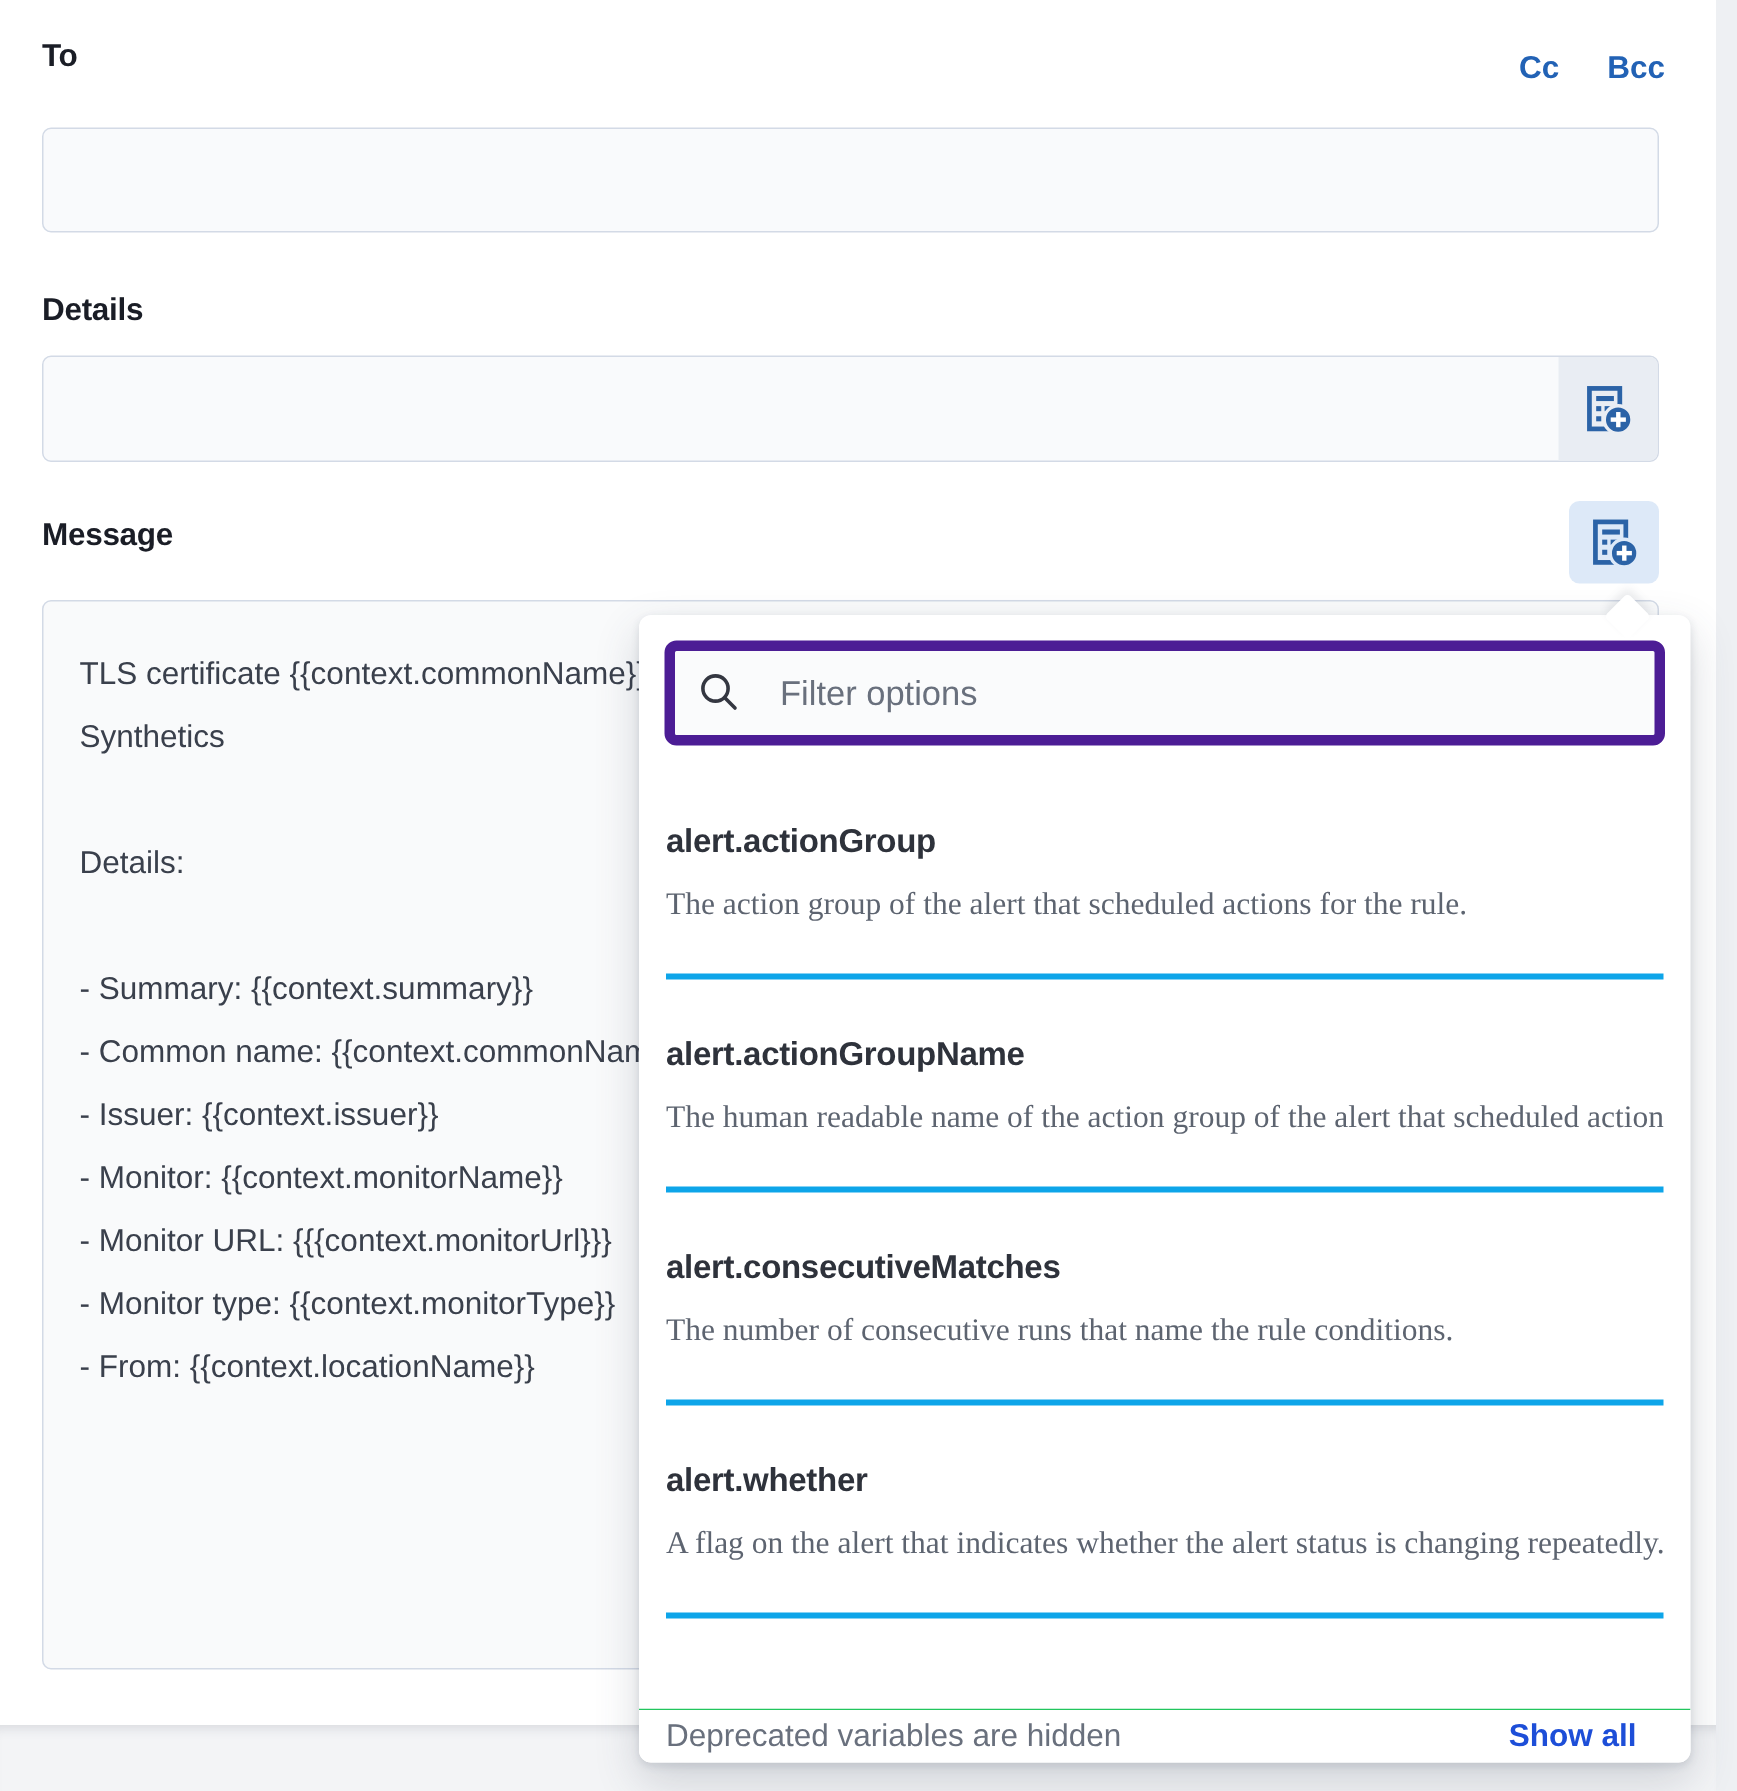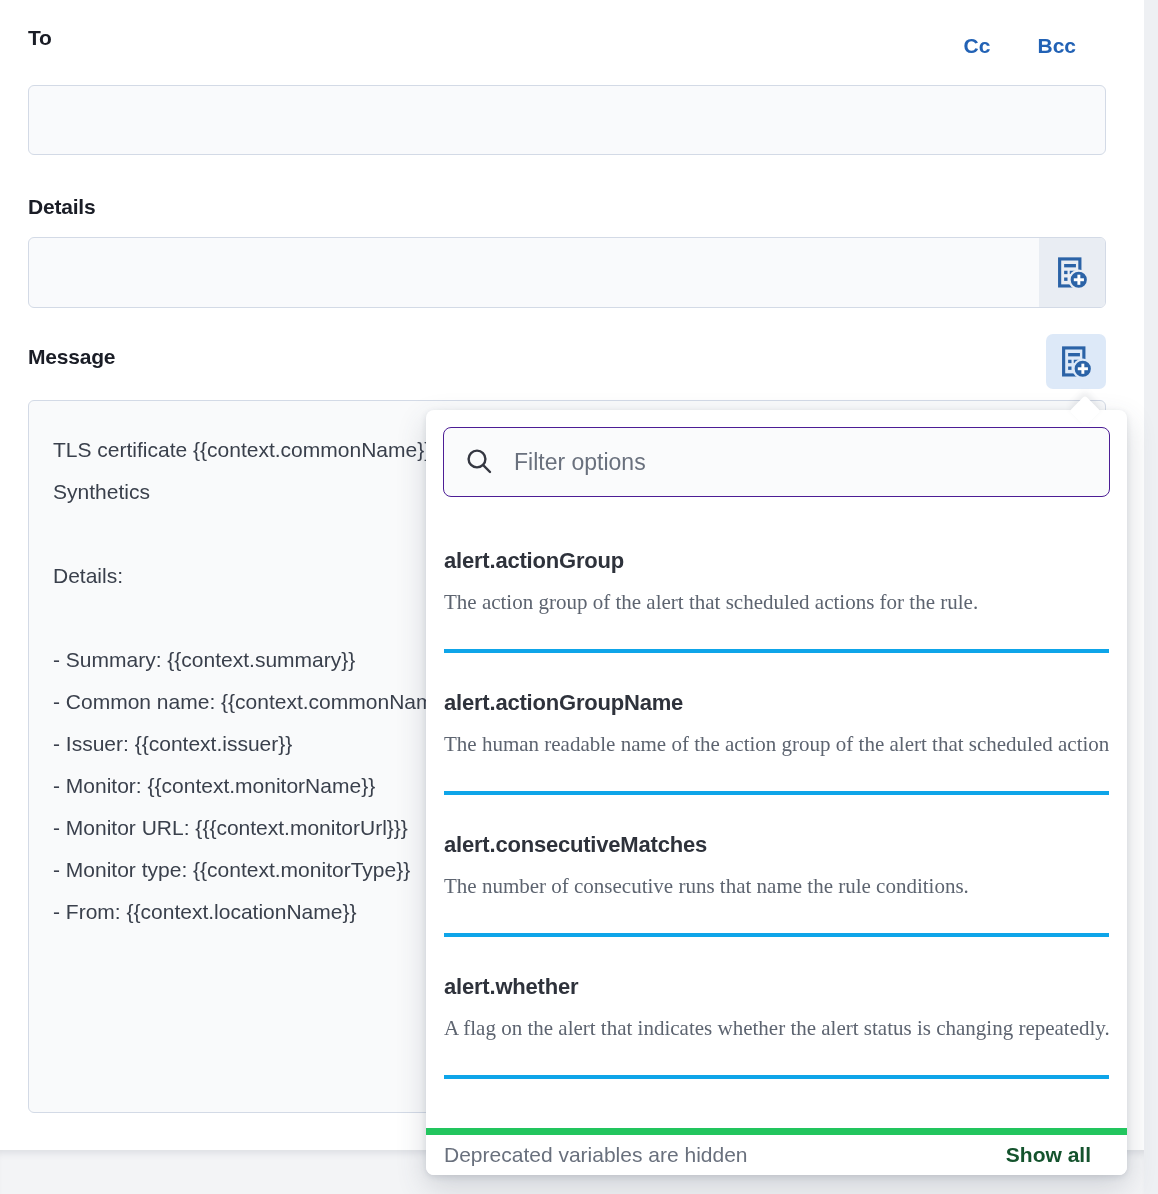--- a/index.html
+++ b/index.html
@@ -11,21 +11,21 @@
   .scroll-gutter { position:absolute; top:0; right:0; width:14px; height:1194px;
     background:#eef0f3; }
   .bottom-band { position:absolute; left:0; top:1150px; width:1144px; height:44px;
     background:#f3f4f6; box-shadow: inset 0 8px 8px -6px rgba(50,60,80,.14); }
 
   
   .field-label { position:absolute; left:28px; font-size:21px; font-weight:700;
     color:#1a1d26; letter-spacing:-.2px; }
 
   
-  .ccbcc { position:absolute; top:34px; right:82px; display:flex; gap:47px; }
+  .ccbcc { position:absolute; top:34px; right:48px; display:flex; gap:32px; }
   .ccbcc a { font-size:21px; font-weight:600; color:#2262b5; text-decoration:none; cursor:pointer; }
 
   
   .text-input { position:absolute; left:28px; width:1078px; background:#f9fafc;
     border:1px solid #d3dae6; border-radius:6px; font-size:21px; color:#343741;
     padding:0 20px; outline:none; font-family:inherit; }
   .input-wrap { position:absolute; left:28px; width:1078px; }
   .input-wrap .text-input { position:relative; left:0; width:100%; height:100%; }
 
   .append-btn { position:absolute; top:1px; right:1px; bottom:1px; width:66px;
@@ -46,41 +46,41 @@
 
   
   .popover { position:absolute; left:426px; top:410px; width:701px; height:765px;
     background:#ffffff; border-radius:8px; z-index:10;
     box-shadow:0 12px 30px rgba(60,70,90,.20), 0 2px 6px rgba(60,70,90,.14); }
   .popover-arrow { position:absolute; left:648px; top:-10px; width:22px; height:22px;
     background:#ffffff; transform:rotate(45deg); border-radius:3px;
     box-shadow:-3px -3px 6px rgba(60,70,90,.10); }
 
   .filter-wrap { position:absolute; left:17px; top:17px; width:667px; height:70px; }
-  .filter-input { width:100%; height:100%; background:#fafbfc; border:1px solid #4c1d95;
+  .filter-input { width:100%; height:100%; background:#fafbfc; border:7px solid #4c1d95;
     border-radius:8px; font-size:23px; color:#343741; padding:0 20px 0 70px;
     outline:none; font-family:inherit; }
   .filter-input::placeholder { color:#69707d; opacity:1; }
   .search-icon { position:absolute; left:21px; top:19px; width:32px; height:32px;
     color:#343741; pointer-events:none; }
 
   .options-list { position:absolute; left:0; top:87px; width:701px; height:617px;
     padding:14px 18px 0; overflow:hidden; }
   .option-item { padding:36px 0 34px; border-bottom:4px solid #0ea5e9; cursor:pointer; }
   .option-name { font-size:22px; line-height:28px; font-weight:700; color:#2e323b;
     letter-spacing:-.2px; white-space:nowrap; overflow:hidden; }
   .option-desc { margin-top:14px; font-size:21px; line-height:26px; color:#5d6470;
     white-space:nowrap; overflow:hidden;font-family:Liberation Serif, serif; }
 
-  .popover-footer { position:absolute; left:0; bottom:0; width:701px; height:47px;
-    border-top:7px solid #22c55e; display:flex; align-items:center;
+  .popover-footer { position:absolute; left:0; bottom:0; width:701px; height:36px;
+    border-top:1px solid #22c55e; display:flex; align-items:center;
     justify-content:space-between; padding:0 36px 0 18px;
     background:#fff; border-radius:0 0 8px 8px; }
   .footer-note { font-size:21px; color:#69707d; }
-  .show-all { font-size:21px; font-weight:700; color:#14532d; text-decoration:none; cursor:pointer; }
+  .show-all { font-size:21px; font-weight:700; color:#1d4ed8; text-decoration:none; cursor:pointer; }
 </style>
 </head>
 <body>
 
 <div class="page">
 
   <div class="field-label" style="top:26px">To</div>
   <div class="ccbcc">
     <a>Cc</a>
     <a>Bcc</a>

